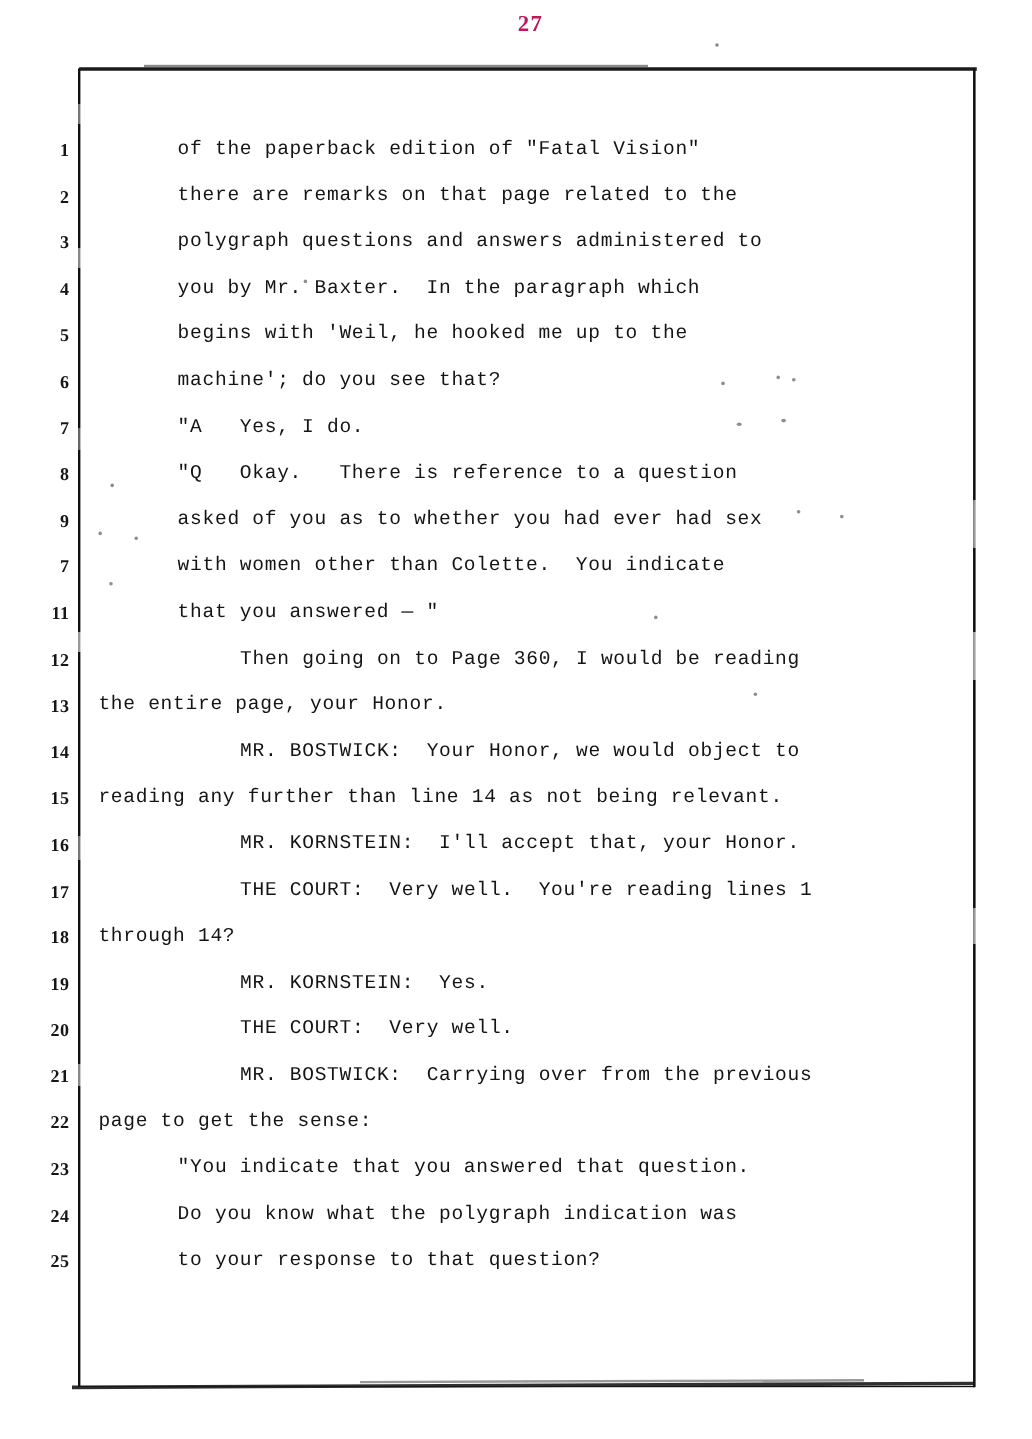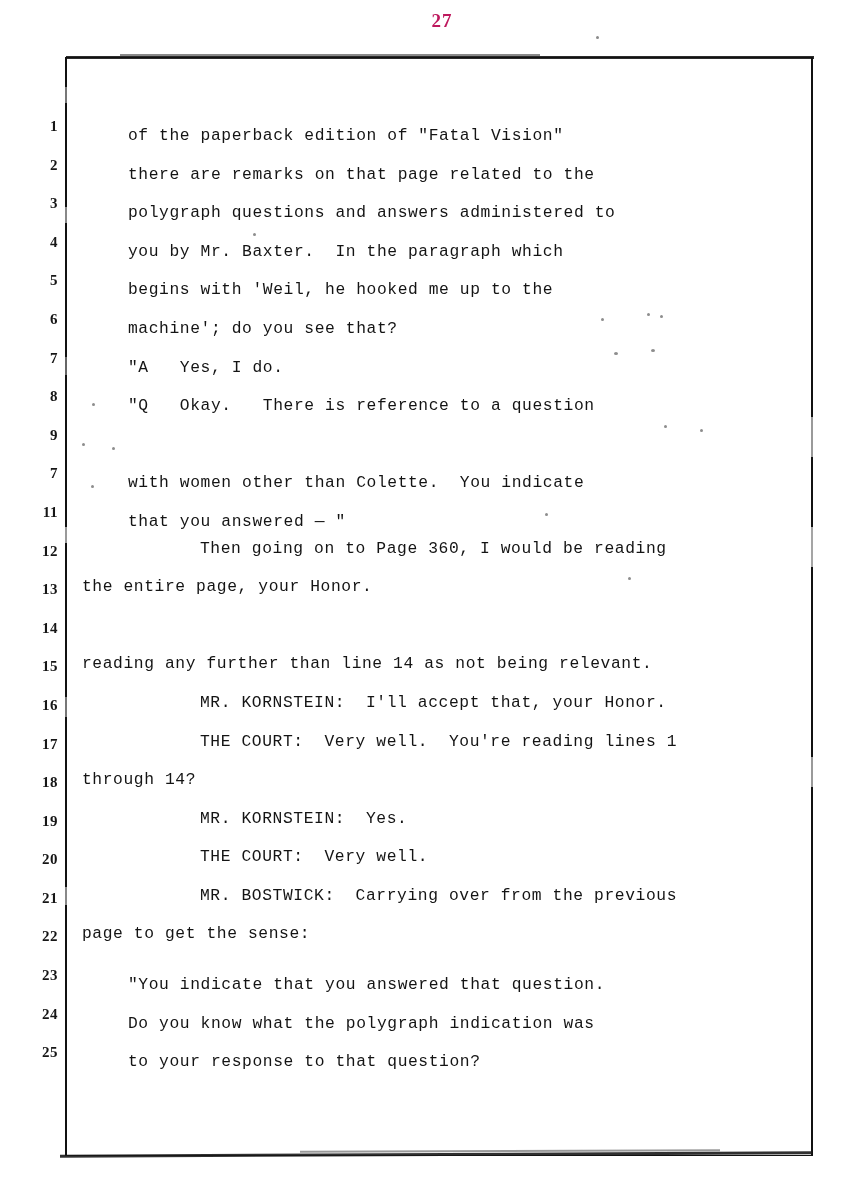--- a/index.html
+++ b/index.html
@@ -163,21 +163,21 @@
     position: absolute;
     top: 0;
     font-size: 16.3px;
     color: #141414;
     white-space: pre;
     letter-spacing: 0.6px;
     line-height: 24px;
   }
   
   .ind-0 { left: 82px; text-align: right; }
-  .ind-1 { left: 128px; margin-top: 12px; }
+  .ind-1 { left: 148px; }
   .ind-2 { left: 200px; }
 
   
   .dust { position: absolute; background: #8d8d8d; border-radius: 50%; }
   .d1 { left: 601px; top: 318px; width: 3px; height: 3px; }
   .d2 { left: 647px; top: 313px; width: 3px; height: 3px; }
   .d3 { left: 660px; top: 315px; width: 3px; height: 3px; }
   .d4 { left: 614px; top: 352px; width: 4px; height: 3px; }
   .d5 { left: 651px; top: 349px; width: 4px; height: 3px; }
   .d6 { left: 92px;  top: 403px; width: 3px; height: 3px; }
@@ -235,39 +235,41 @@
       <div class="line">
         <div class="line-no">7</div>
         <div class="line-text ind-1">"A   Yes, I do.</div>
       </div>
       <div class="line">
         <div class="line-no">8</div>
         <div class="line-text ind-1">"Q   Okay.   There is reference to a question</div>
       </div>
       <div class="line">
         <div class="line-no">9</div>
+        <div class="line-text ind-1">asked of you as to whether you had ever had sex</div>
       </div>
       <div class="line">
         <div class="line-no">7</div>
         <div class="line-text ind-1">with women other than Colette.  You indicate</div>
       </div>
       <div class="line">
         <div class="line-no">11</div>
         <div class="line-text ind-1">that you answered — "</div>
       </div>
       <div class="line">
         <div class="line-no">12</div>
         <div class="line-text ind-2">Then going on to Page 360, I would be reading</div>
       </div>
       <div class="line">
         <div class="line-no">13</div>
         <div class="line-text ind-0">the entire page, your Honor.</div>
       </div>
       <div class="line">
         <div class="line-no">14</div>
+        <div class="line-text ind-2">MR. BOSTWICK:  Your Honor, we would object to</div>
       </div>
       <div class="line">
         <div class="line-no">15</div>
         <div class="line-text ind-0">reading any further than line 14 as not being relevant.</div>
       </div>
       <div class="line">
         <div class="line-no">16</div>
         <div class="line-text ind-2">MR. KORNSTEIN:  I'll accept that, your Honor.</div>
       </div>
       <div class="line">

